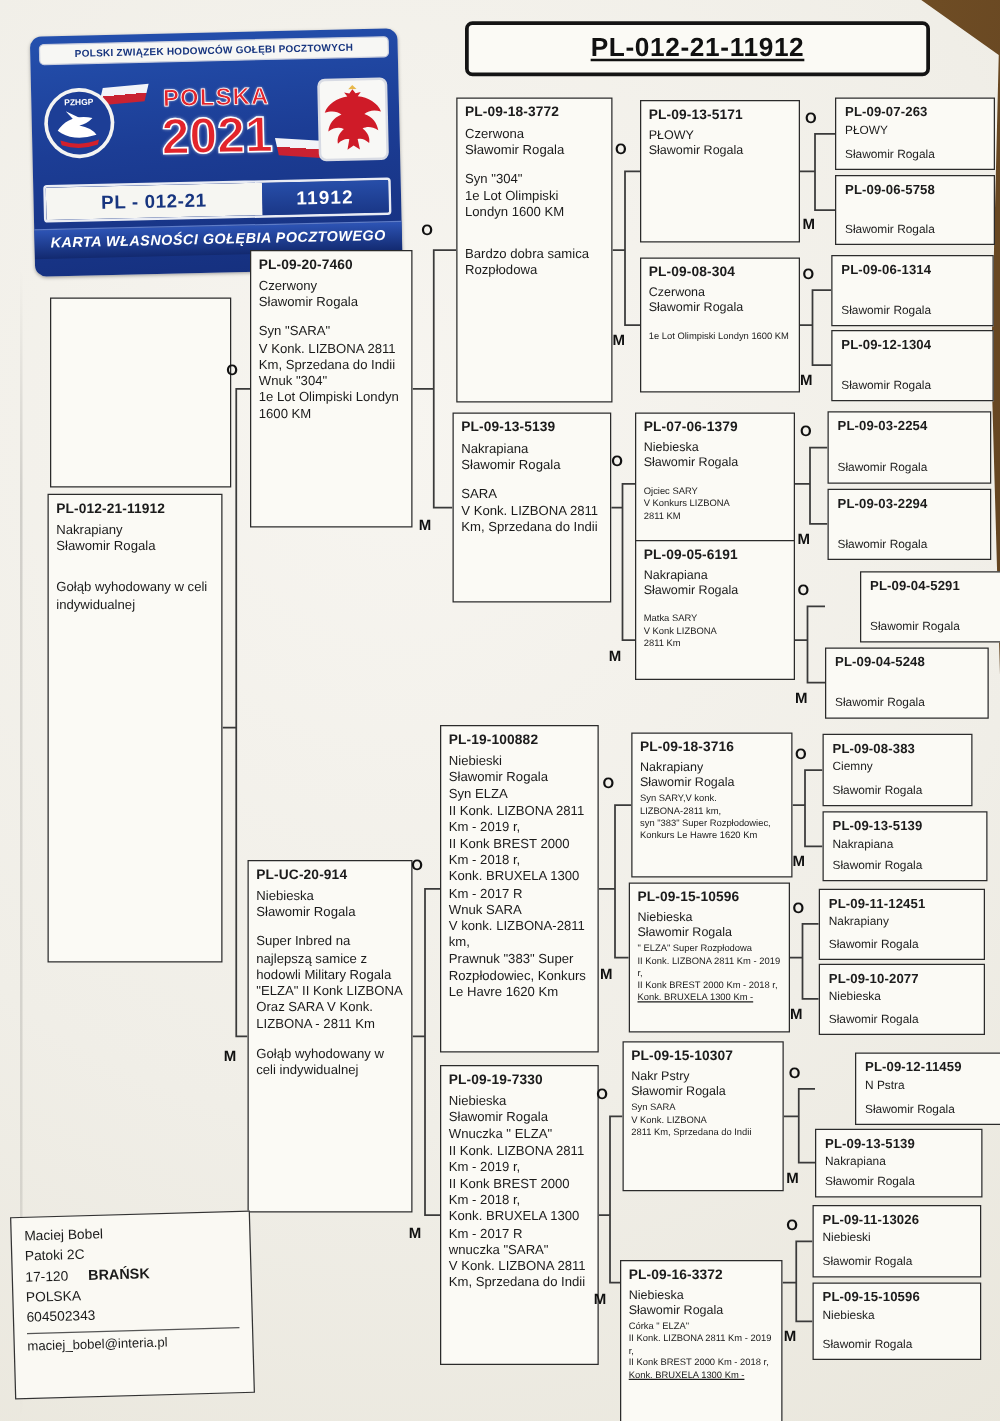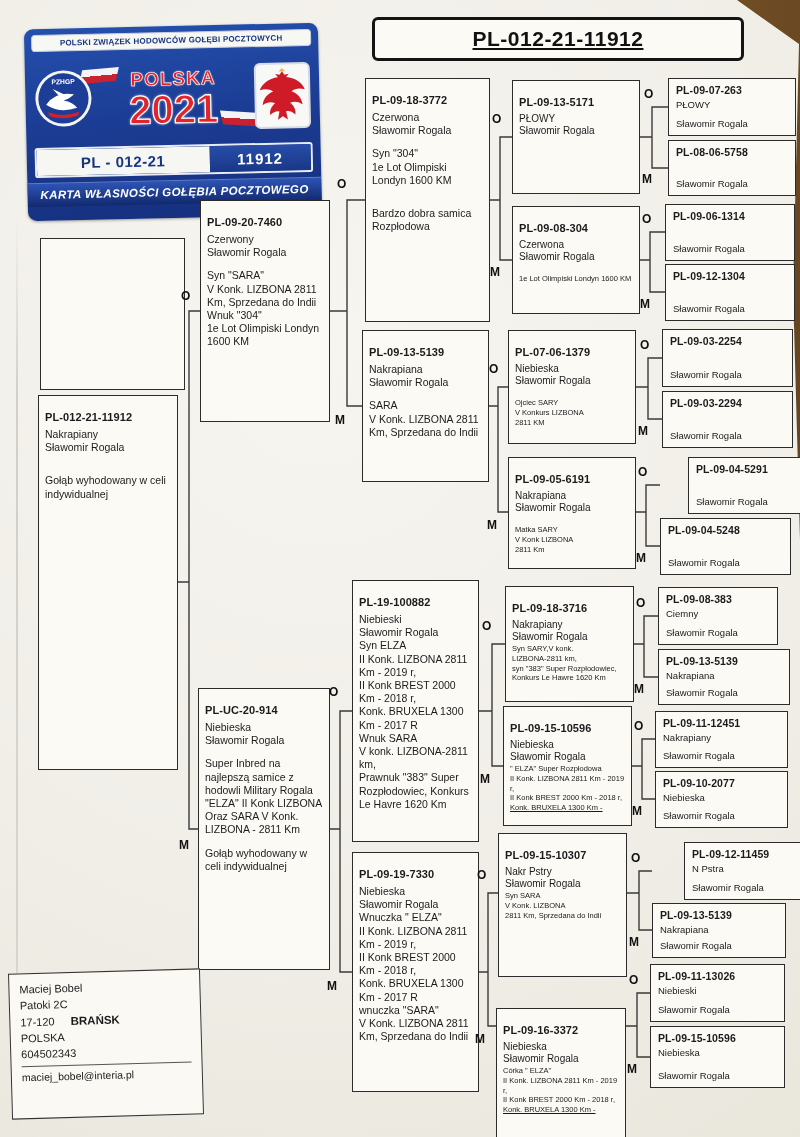--- a/index.html
+++ b/index.html
@@ -12,21 +12,21 @@
   .paper {
     position:absolute; inset:0;
     background:radial-gradient(120% 90% at 40% 30%, #f7f5f0 0%, #f0eee7 55%, #e8e5da 100%);
     clip-path:polygon(0 0,737px 0,799px 44px,793px 290px,800px 540px,800px 1137px,0 1137px);
   }
   .crease { position:absolute; left:16px; top:215px; width:2px; height:920px; z-index:1;
     background:linear-gradient(transparent, rgba(0,0,0,.14) 20%, rgba(0,0,0,.10) 80%, transparent); }
 
   
   .pbox { position:absolute; z-index:2; border:1.5px solid #2b2b2b; background:#fbfaf5;
-    padding:15px 6px; color:#1b1b1b; font-size:10.5px; line-height:1.26; overflow:hidden; }
+    padding:5px 6px; color:#1b1b1b; font-size:10.5px; line-height:1.26; overflow:hidden; }
   .pbox .ring { font-weight:700; font-size:11px; margin-bottom:3px; letter-spacing:.1px; }
   .ln { min-height:4px; }
   .ln.blank { height:10px; }
   .ln.s { font-size:8px; line-height:1.3; }
   .ln.u { text-decoration:underline; }
   .gen4 .ln { font-size:10px; }
   .gen4 .ln.s { font-size:7.5px; }
   .gen5 { display:flex; flex-direction:column; padding:5px 7px; }
   .gen5 .ring { font-size:10.5px; margin-bottom:2px; }
   .gen5 .ln { font-size:9.5px; }
@@ -232,21 +232,21 @@
   </div>
 <div class="pbox gen4" style="left:508px;top:330px;width:128px;height:114px">
     <div class="ring">PL-07-06-1379</div>
     <div class="ln">Niebieska</div>
     <div class="ln">Sławomir Rogala</div>
     <div class="ln blank"></div>
     <div class="ln s">Ojciec SARY</div>
     <div class="ln s">V Konkurs LIZBONA</div>
     <div class="ln s">2811 KM</div>
   </div>
-<div class="pbox gen4" style="left:508px;top:457px;width:128px;height:112px">
+<div class="pbox gen4" style="left:508px;top:432px;width:128px;height:112px">
     <div class="ring">PL-09-05-6191</div>
     <div class="ln">Nakrapiana</div>
     <div class="ln">Sławomir Rogala</div>
     <div class="ln blank"></div>
     <div class="ln s">Matka SARY</div>
     <div class="ln s">V Konk LIZBONA</div>
     <div class="ln s">2811 Km</div>
   </div>
 <div class="pbox gen4" style="left:505px;top:586px;width:129px;height:116px">
     <div class="ring">PL-09-18-3716</div>
@@ -259,21 +259,21 @@
   </div>
 <div class="pbox gen4" style="left:503px;top:706px;width:129px;height:120px">
     <div class="ring">PL-09-15-10596</div>
     <div class="ln">Niebieska</div>
     <div class="ln">Sławomir Rogala</div>
     <div class="ln s">" ELZA" Super Rozpłodowa</div>
     <div class="ln s">II Konk. LIZBONA 2811 Km - 2019 r,</div>
     <div class="ln s">II Konk BREST 2000 Km - 2018 r,</div>
     <div class="ln s u">Konk. BRUXELA 1300 Km -</div>
   </div>
-<div class="pbox gen4" style="left:498px;top:833px;width:129px;height:144px">
+<div class="pbox gen4" style="left:498px;top:833px;width:129px;height:120px">
     <div class="ring">PL-09-15-10307</div>
     <div class="ln">Nakr Pstry</div>
     <div class="ln">Sławomir Rogala</div>
     <div class="ln s">Syn SARA</div>
     <div class="ln s">V Konk. LIZBONA</div>
     <div class="ln s">2811 Km, Sprzedana do Indii</div>
   </div>
 <div class="pbox gen4" style="left:496px;top:1008px;width:130px;height:138px">
     <div class="ring">PL-09-16-3372</div>
     <div class="ln">Niebieska</div>
@@ -283,21 +283,21 @@
     <div class="ln s">II Konk BREST 2000 Km - 2018 r,</div>
     <div class="ln s u">Konk. BRUXELA 1300 Km -</div>
   </div>
 
 <div class="pbox gen5" style="left:668px;top:78px;width:128px;height:58px">
     <div class="ring">PL-09-07-263</div>
     <div class="ln">PŁOWY</div>
     <div class="ln">Sławomir Rogala</div>
   </div>
 <div class="pbox gen5" style="left:668px;top:140px;width:128px;height:56px">
-    <div class="ring">PL-08-06-5758</div>
+    <div class="ring">PL-09-06-5758</div>
     <div class="ln">Sławomir Rogala</div>
   </div>
 <div class="pbox gen5" style="left:665px;top:204px;width:130px;height:57px">
     <div class="ring">PL-09-06-1314</div>
     <div class="ln">Sławomir Rogala</div>
   </div>
 <div class="pbox gen5" style="left:665px;top:264px;width:130px;height:57px">
     <div class="ring">PL-09-12-1304</div>
     <div class="ln">Sławomir Rogala</div>
   </div>

